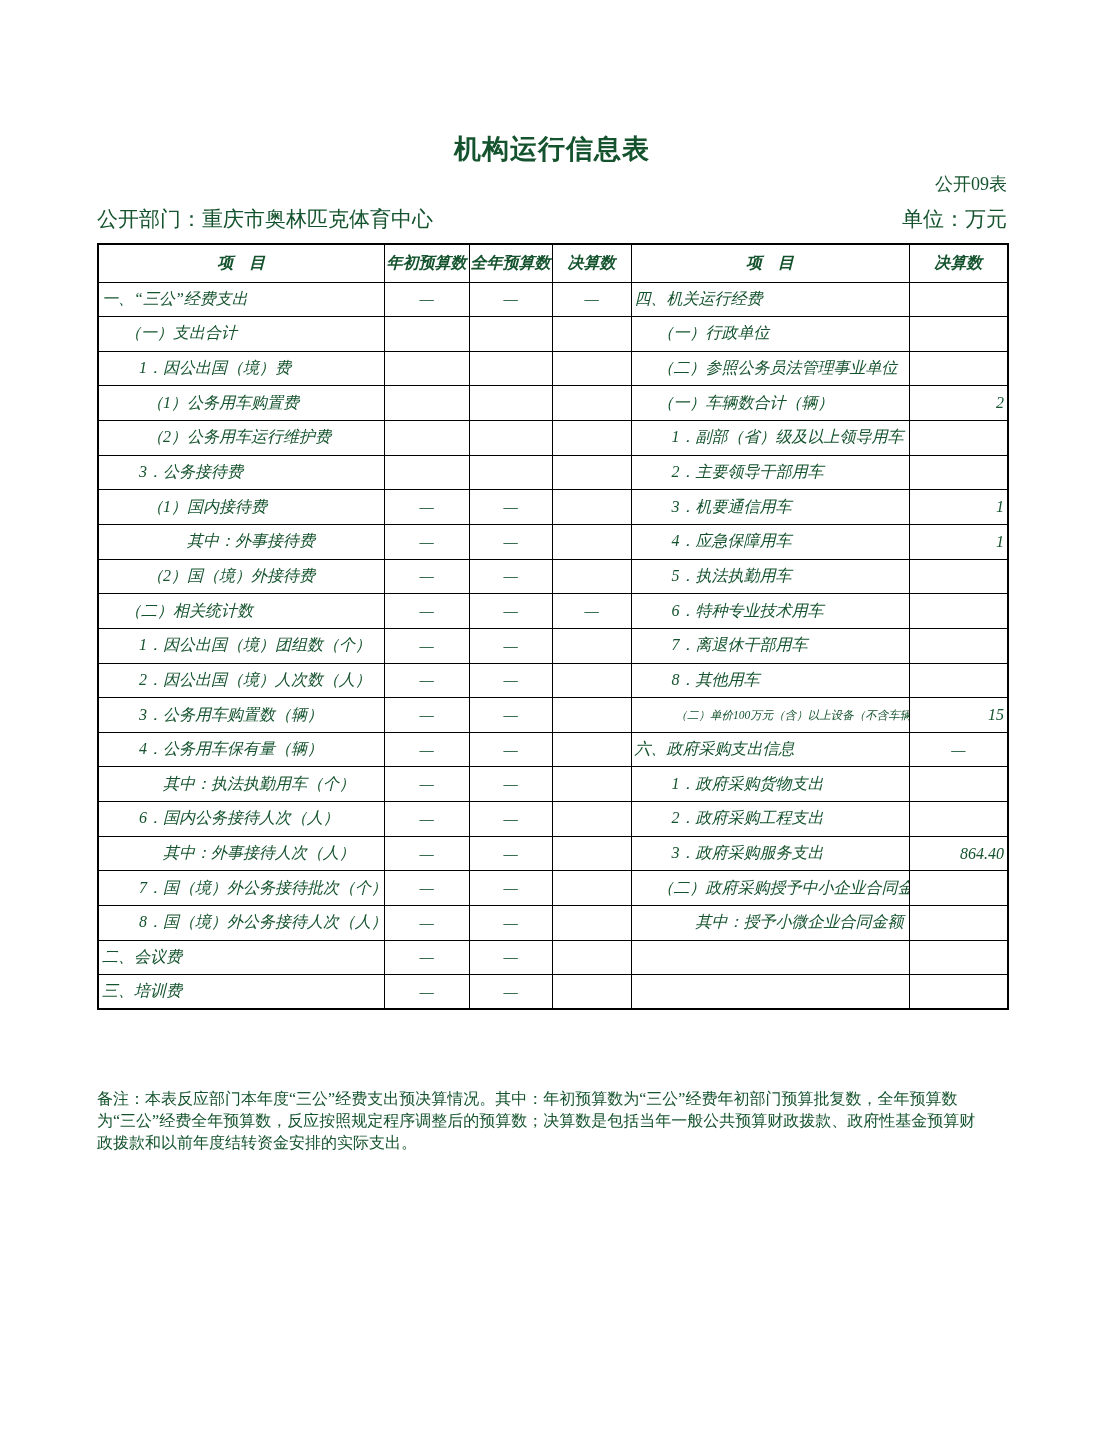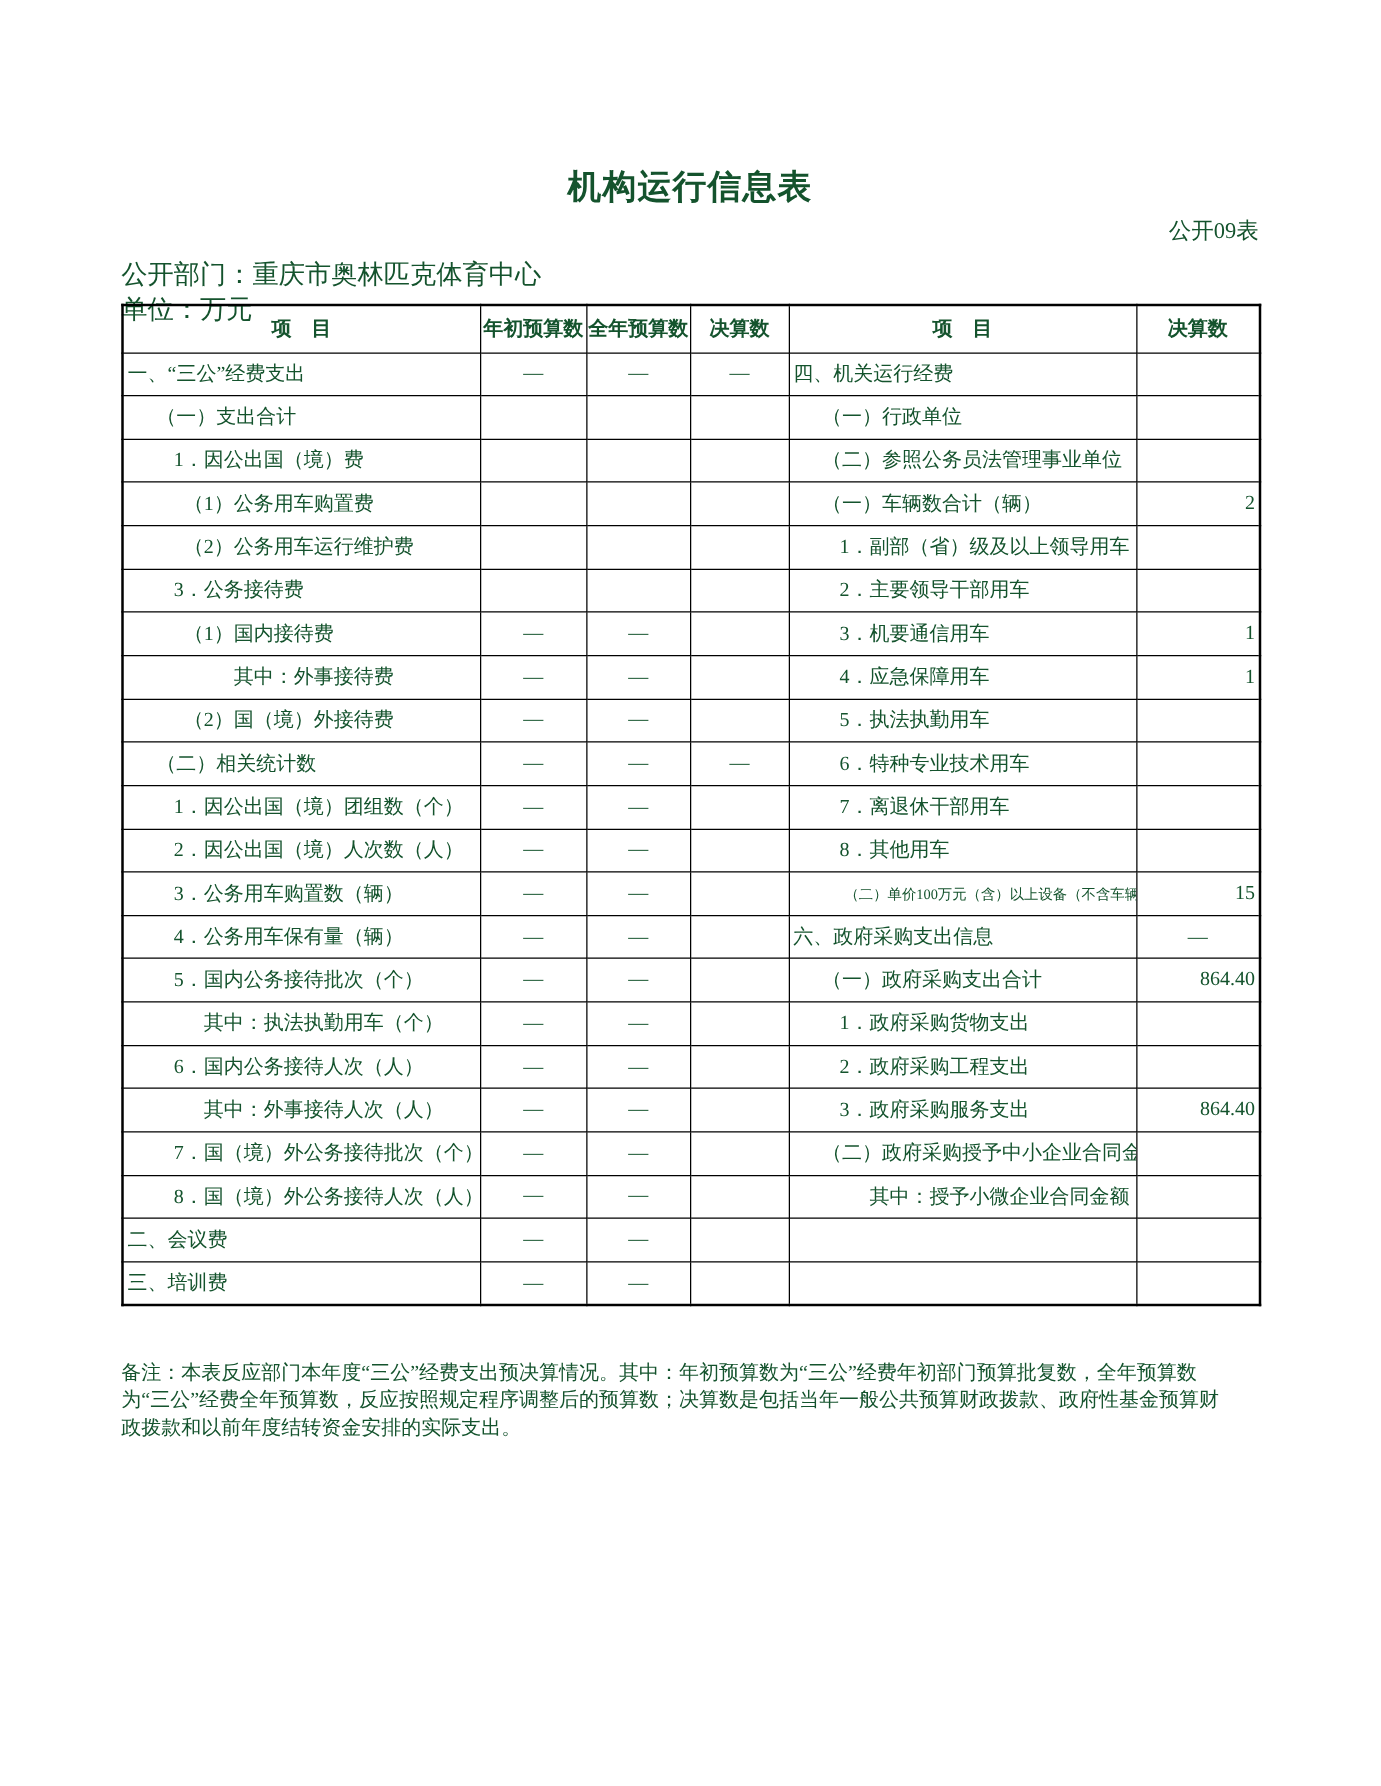--- a/index.html
+++ b/index.html
@@ -18,27 +18,27 @@
     font-size:27px; font-weight:bold; letter-spacing:1px;
   }
   .form-code {
     position:absolute; top:172px; left:97px; width:910px;
     text-align:right; font-size:18px;
   }
   .meta-row {
     position:absolute; top:205px; left:97px; width:910px;
     display:flex; justify-content:space-between;
     font-size:21px;
-    flex-direction:column;
   }
   table.main {
     position:absolute; top:243px; left:97px;
     width:910px;
     border-collapse:collapse; table-layout:fixed;
     border:2px solid #000;
+    font-style:italic;
   }
   th, td {
     border:1px solid #000;
     overflow:hidden; white-space:nowrap;
     vertical-align:middle;
     font-size:16px;
   }
   thead tr { height:38px; }
   tbody tr { height:34.65px; }
   th {
@@ -200,28 +200,20 @@
         </tr>
         <tr>
           <td class="label ind2">4．公务用车保有量（辆）</td>
           <td class="num center">—</td>
           <td class="num center">—</td>
           <td class="num center"></td>
           <td class="label ind0">六、政府采购支出信息</td>
           <td class="num center">—</td>
         </tr>
         <tr>
-          <td class="label ind2">5．国内公务接待批次（个）</td>
-          <td class="num center">—</td>
-          <td class="num center">—</td>
-          <td class="num center"></td>
-          <td class="label ind1">（一）政府采购支出合计</td>
-          <td class="num right">864.40</td>
-        </tr>
-        <tr>
           <td class="label ind4">其中：执法执勤用车（个）</td>
           <td class="num center">—</td>
           <td class="num center">—</td>
           <td class="num center"></td>
           <td class="label ind2">1．政府采购货物支出</td>
           <td class="num right"></td>
         </tr>
         <tr>
           <td class="label ind2">6．国内公务接待人次（人）</td>
           <td class="num center">—</td>

